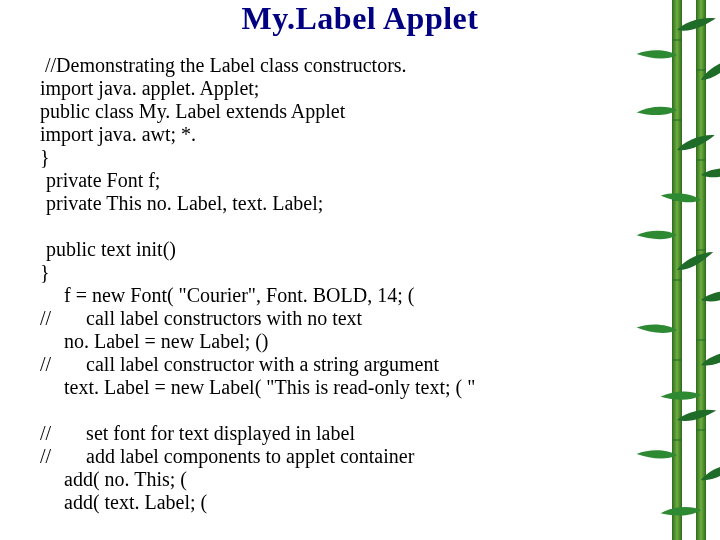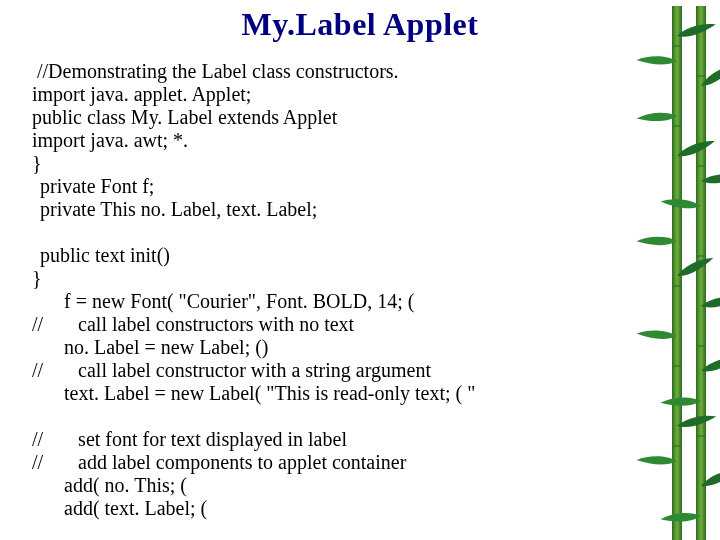--- a/index.html
+++ b/index.html
@@ -1,21 +1,21 @@
 <!DOCTYPE html>
 <html><head>
 <meta charset="utf-8">
 <style>
   html,body{margin:0;padding:0;width:720px;height:540px;overflow:hidden;background:#fff;font-family:"Times New Roman",Times,serif}
   .slide{position:relative;width:720px;height:540px;background:#fff}
-  .title{color:#000080;font-size:32px;font-weight:bold;text-align:center;margin-top:6px;letter-spacing:.5px}
+  .title{color:#000080;font-size:32px;font-weight:bold;text-align:center;margin-top:0;letter-spacing:.5px}
   .body{position:absolute;left:28px;top:54px;right:110px;color:#000;font-size:20px;line-height:1.15}
   .body div{white-space:pre}
-  .c0{margin-left:4px}
-  .c1{margin-left:12px}
+  .c0{margin-left:12px}
+  .c1{margin-left:18px}
   .c2{margin-left:36px}
   .bamboo{position:absolute;right:0;top:0;width:110px;height:540px;pointer-events:none}
 </style>
 </head>
 <body>
 
 <div class="slide">
   <div class="title">My.Label Applet</div>
   <div class="body" id="code-body">
       <div class="c0"> //Demonstrating the Label class constructors.</div>

